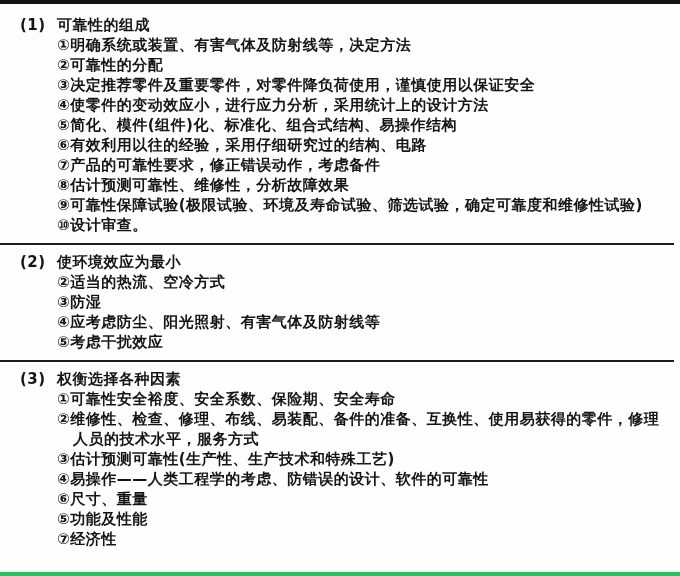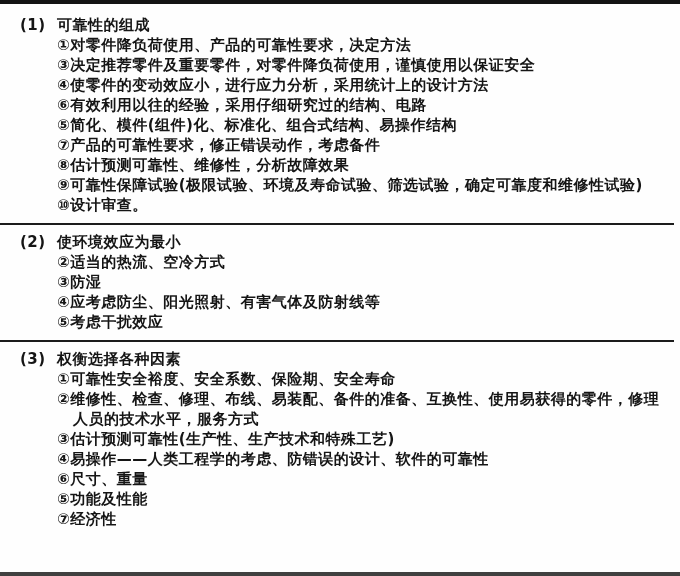--- a/index.html
+++ b/index.html
@@ -7,21 +7,21 @@
     padding: 0;
     background: #ffffff;
   }
   .doc {
     position: relative;
     width: 680px;
     height: 576px;
     box-sizing: border-box;
     background: #fefefe;
     border-top: 4px solid #141414;
-    border-bottom: 4px solid #404040;
+    border-bottom: 4px solid #22c55e;
     padding: 4px 6px 0 0;
     font-family: "DejaVu Sans", "Liberation Sans", sans-serif;
     font-size: 15px;
     line-height: 20px;
     color: #151515;
     font-weight: 600;
     letter-spacing: 0.5px;
     overflow: hidden;
   }
   .section {
@@ -46,25 +46,26 @@
     display: inline;
   }
 </style>
 </head>
 <body>
 
 <div class="doc">
   <div id="sections">
       <section class="section">
         <div class="sec-head"><span class="sec-num">(1)</span><span class="sec-title">可靠性的组成</span></div>
-        <div class="item"><span class="marker">①</span><span>对零件降负荷使用、产品的可靠性要求，决定方法</span></div>
+        <div class="item"><span class="marker">①</span><span>明确系统或装置、有害气体及防射线等，决定方法</span></div>
+        <div class="item"><span class="marker">②</span><span>可靠性的分配</span></div>
         <div class="item"><span class="marker">③</span><span>决定推荐零件及重要零件，对零件降负荷使用，谨慎使用以保证安全</span></div>
         <div class="item"><span class="marker">④</span><span>使零件的变动效应小，进行应力分析，采用统计上的设计方法</span></div>
+        <div class="item"><span class="marker">⑤</span><span>简化、模件(组件)化、标准化、组合式结构、易操作结构</span></div>
         <div class="item"><span class="marker">⑥</span><span>有效利用以往的经验，采用仔细研究过的结构、电路</span></div>
-        <div class="item"><span class="marker">⑤</span><span>简化、模件(组件)化、标准化、组合式结构、易操作结构</span></div>
         <div class="item"><span class="marker">⑦</span><span>产品的可靠性要求，修正错误动作，考虑备件</span></div>
         <div class="item"><span class="marker">⑧</span><span>估计预测可靠性、维修性，分析故障效果</span></div>
         <div class="item"><span class="marker">⑨</span><span>可靠性保障试验(极限试验、环境及寿命试验、筛选试验，确定可靠度和维修性试验)</span></div>
         <div class="item"><span class="marker">⑩</span><span>设计审查。</span></div>
       </section>
       <section class="section">
         <div class="sec-head"><span class="sec-num">(2)</span><span class="sec-title">使环境效应为最小</span></div>
         <div class="item"><span class="marker">②</span><span>适当的热流、空冷方式</span></div>
         <div class="item"><span class="marker">③</span><span>防湿</span></div>
         <div class="item"><span class="marker">④</span><span>应考虑防尘、阳光照射、有害气体及防射线等</span></div>

